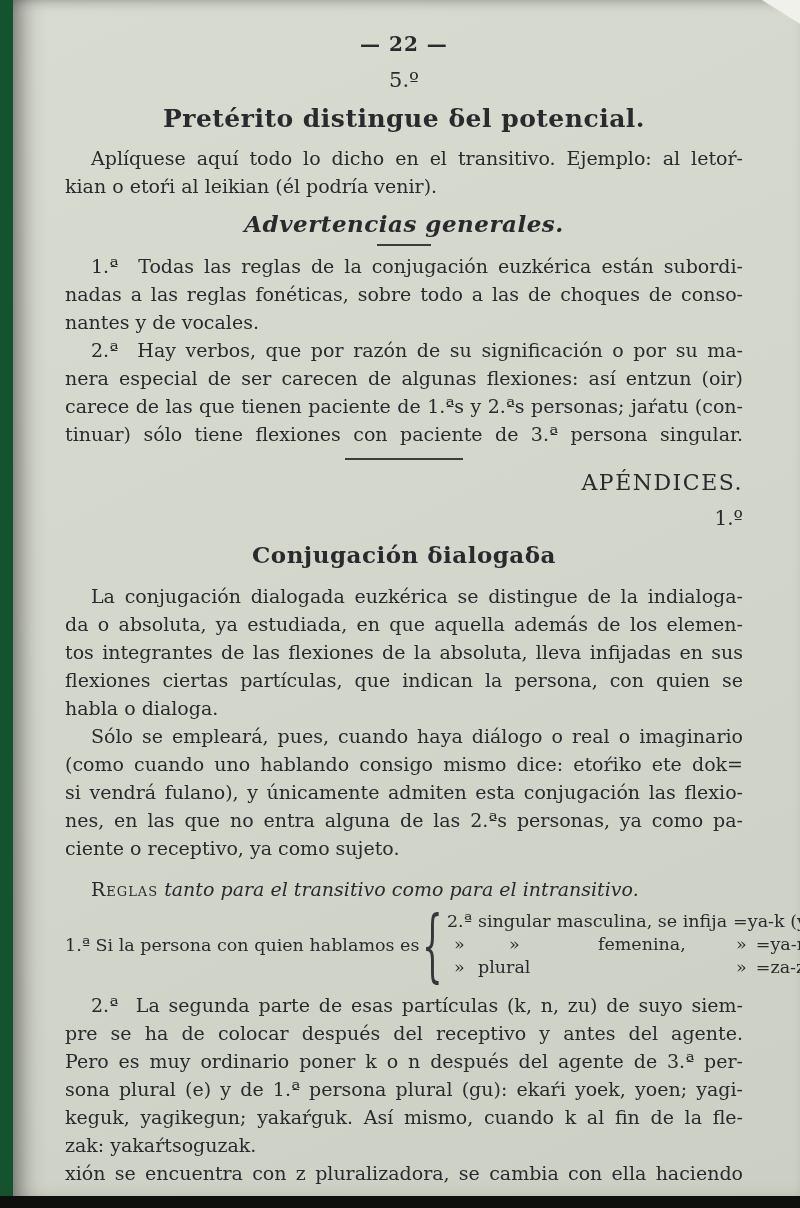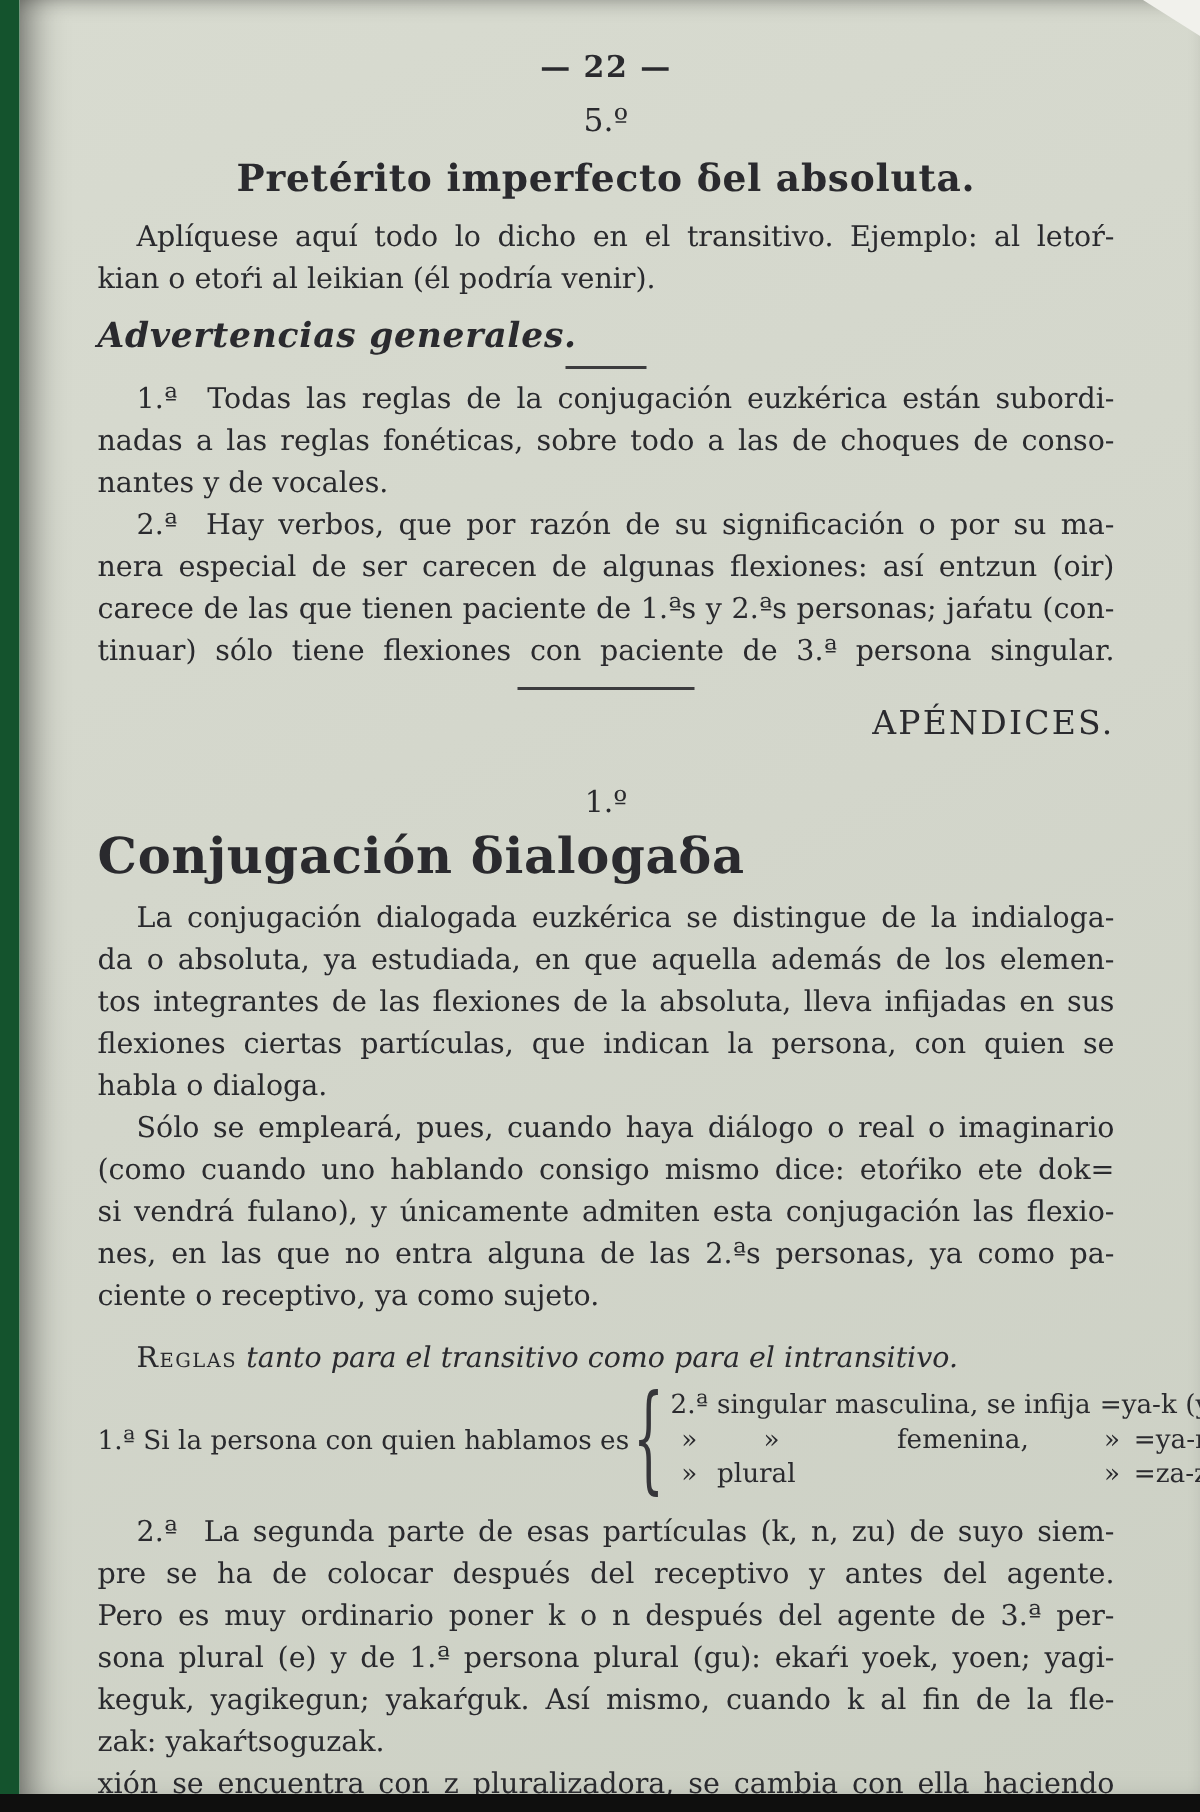--- a/index.html
+++ b/index.html
@@ -22,26 +22,26 @@
     border-left:38px solid transparent;
   }
   .content{position:absolute;left:52px;top:32px;width:678px;}
   .pageno{text-align:center;font-size:20px;line-height:24px;font-weight:bold;letter-spacing:1px;}
   .secno{text-align:center;font-size:21px;line-height:24px;margin-top:12px;}
   .title{text-align:center;font-size:25px;line-height:30px;font-weight:bold;margin-top:12px;letter-spacing:0.5px;}
   .para{margin-top:10px;}
   .line{font-size:19px;line-height:28px;text-align:justify;text-align-last:justify;}
   .line.last{text-align:justify;text-align-last:auto;}
   .line.first{text-indent:26px;}
-  .h-advert{font-style:italic;font-weight:bold;font-size:23px;line-height:28px;margin-top:10px;letter-spacing:0.5px;}
+  .h-advert{text-align:center;font-style:italic;font-weight:bold;font-size:23px;line-height:28px;margin-top:10px;letter-spacing:0.5px;}
   .hr-short{width:54px;height:2px;background:#3c3c3e;margin:6px auto;}
   .hr-long{width:118px;height:2px;background:#3c3c3e;margin:10px auto;}
   .h-apendices{text-align:right;font-size:22px;line-height:26px;letter-spacing:1.5px;}
-  .no1{text-align:center;font-size:20px;line-height:24px;margin-top:26px;}
-  .h-sub{font-size:33px;line-height:30px;font-weight:bold;margin-top:10px;letter-spacing:0.5px;}
+  .no1{text-align:right;font-size:20px;line-height:24px;margin-top:10px;}
+  .h-sub{text-align:center;font-size:23px;line-height:30px;font-weight:bold;margin-top:10px;letter-spacing:0.5px;}
   .p1{margin-top:12px;}
   .reglas{margin-top:14px;font-size:19px;line-height:26px;text-indent:26px;}
   .reglas .sc{font-variant:small-caps;letter-spacing:1px;}
   .reglas .it{font-style:italic;}
   .rule1{display:flex;align-items:center;margin-top:8px;}
   .rule1 .lead{font-size:17.5px;white-space:nowrap;}
   .brace{
     display:inline-block;font-size:26px;color:#36363a;
     transform:scaleY(3.0) scaleX(1.25);
     margin:0 3px 0 5px;line-height:26px;
@@ -55,21 +55,21 @@
 <body>
 
 <div class="scan">
   <div class="page">
     <div class="corner-notch"></div>
     <div class="content">
 
       <div class="pageno">— 22 —</div>
 
       <div class="secno">5.º</div>
-      <div class="title">Pretérito imperfecto δel absoluta.</div>
+      <div class="title">Pretérito distingue δel potencial.</div>
 
       <div class="para">
         <div class="line first">Aplíquese aquí todo lo dicho en el transitivo. Ejemplo: al letoŕ-</div>
         <div class="line last">kian o etoŕi al leikian (él podría venir).</div>
       </div>
 
       <div class="h-advert">Advertencias generales.</div>
       <div class="hr-short"></div>
 
       <div class="para" style="margin-top:0;">

